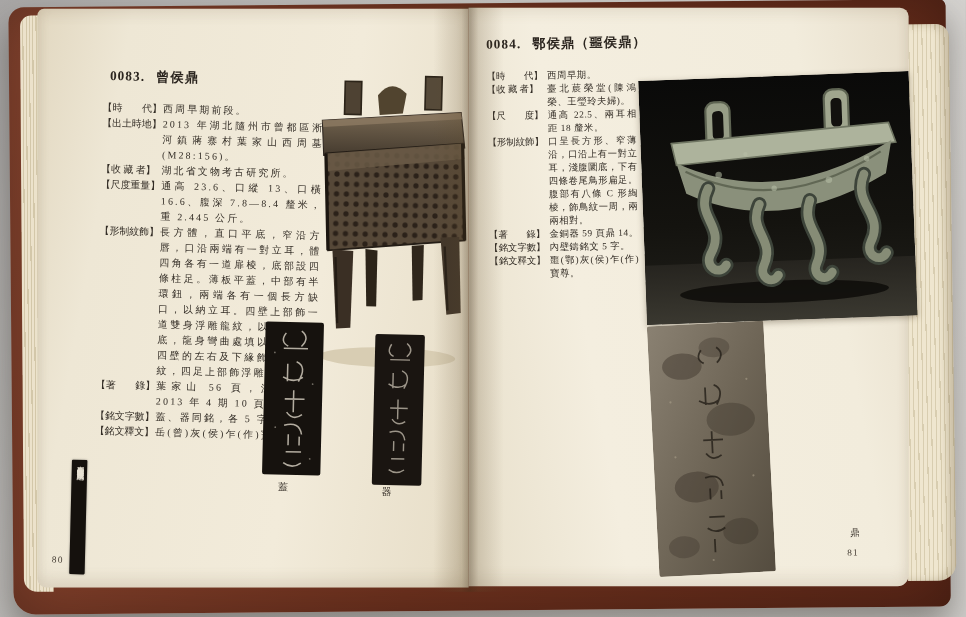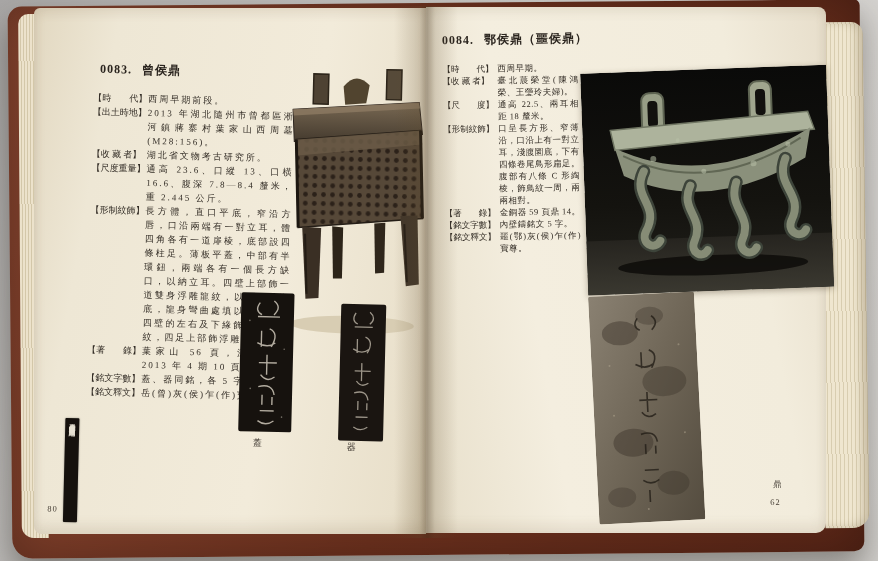--- a/index.html
+++ b/index.html
@@ -266,18 +266,18 @@
         <g fill="#b3a892" opacity=".5">
           <circle cx="18" cy="70" r="1"></circle>
             <circle cx="88" cy="52" r="1"></circle>
             <circle cx="20" cy="120" r="1"></circle>
             <circle cx="90" cy="140" r="1"></circle>
             <circle cx="50" cy="215" r="1"></circle>
         </g>
       </svg>
 
       <div class="marker" style="left:340px;top:477px">鼎</div>
-      <div class="pnum" style="left:337px;top:495px">62</div>
+      <div class="pnum" style="left:337px;top:495px">81</div>
     </div>
   </div>
 
   <div class="gutter"></div>
 </div>
 
 </body></html>

